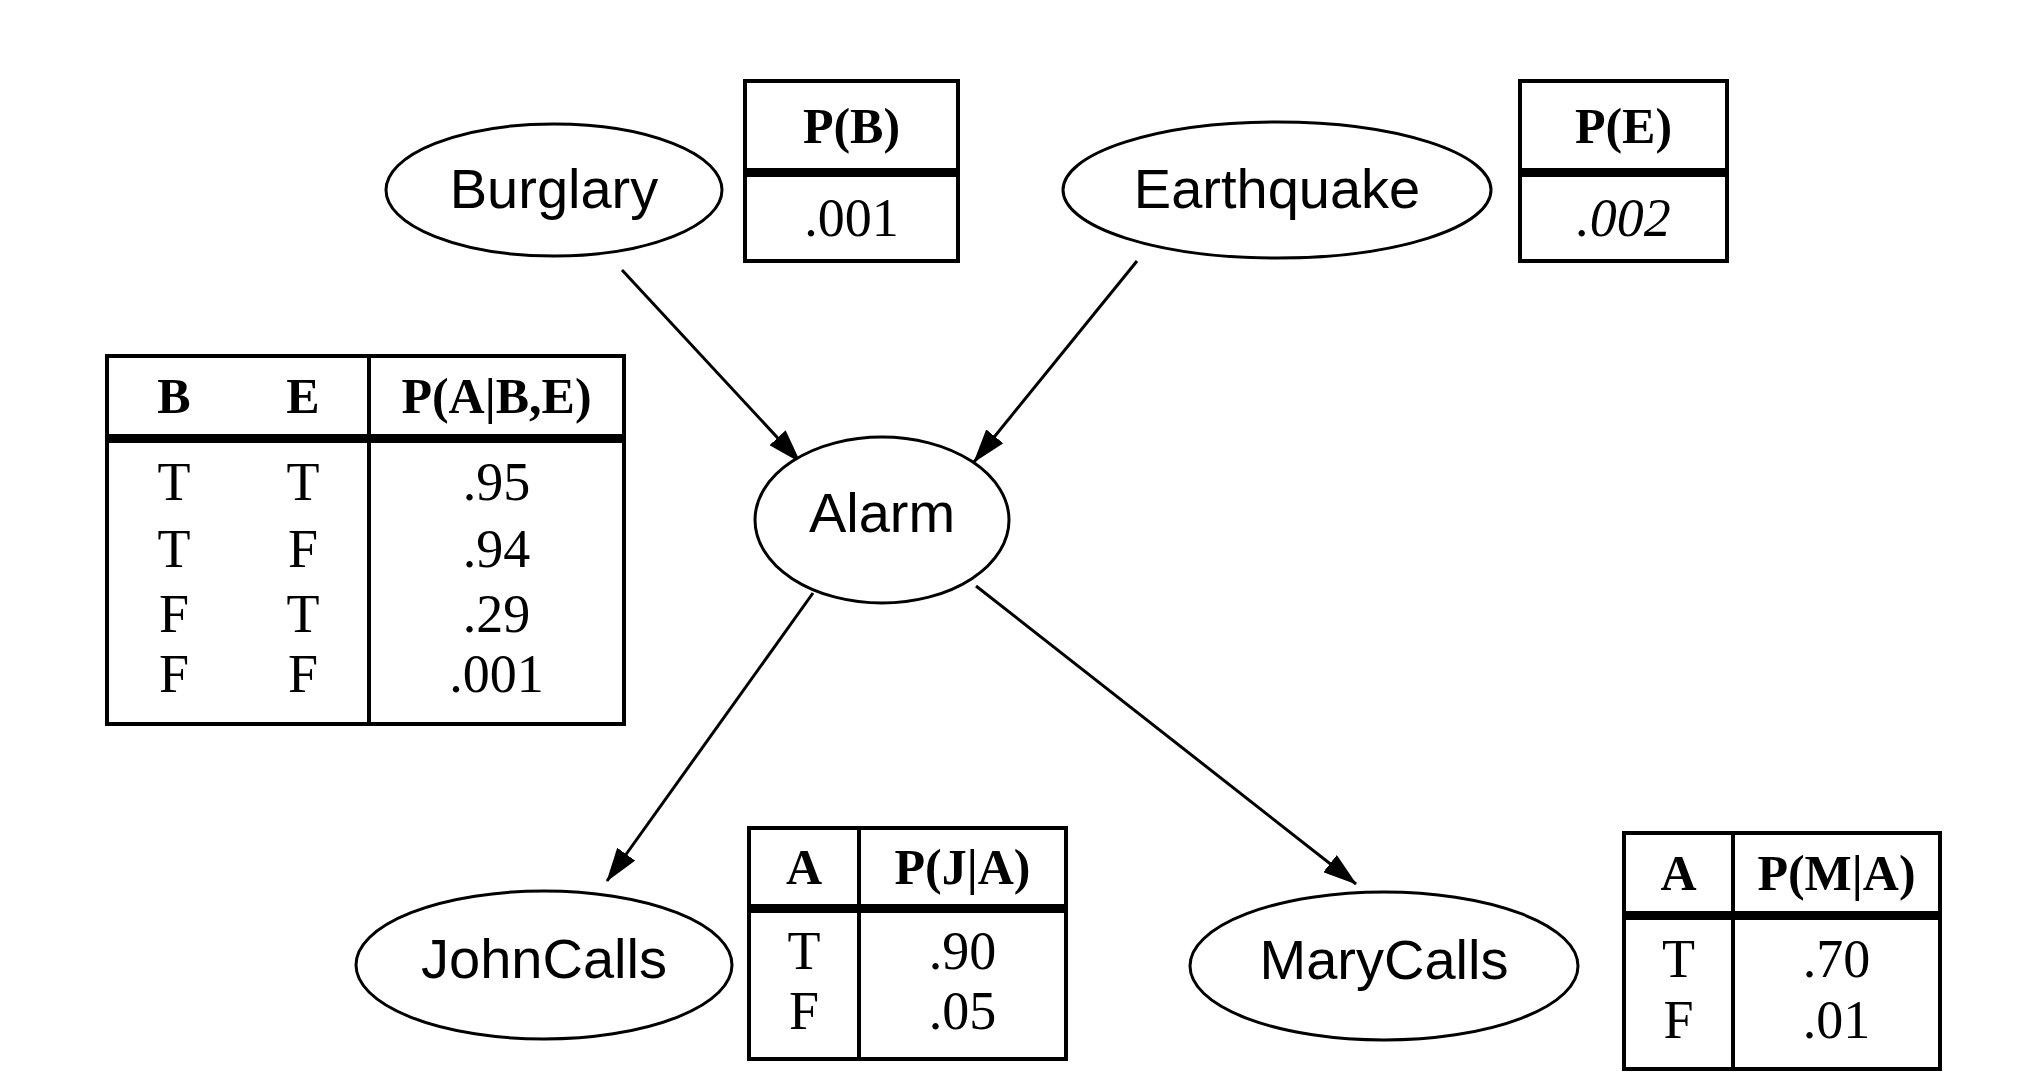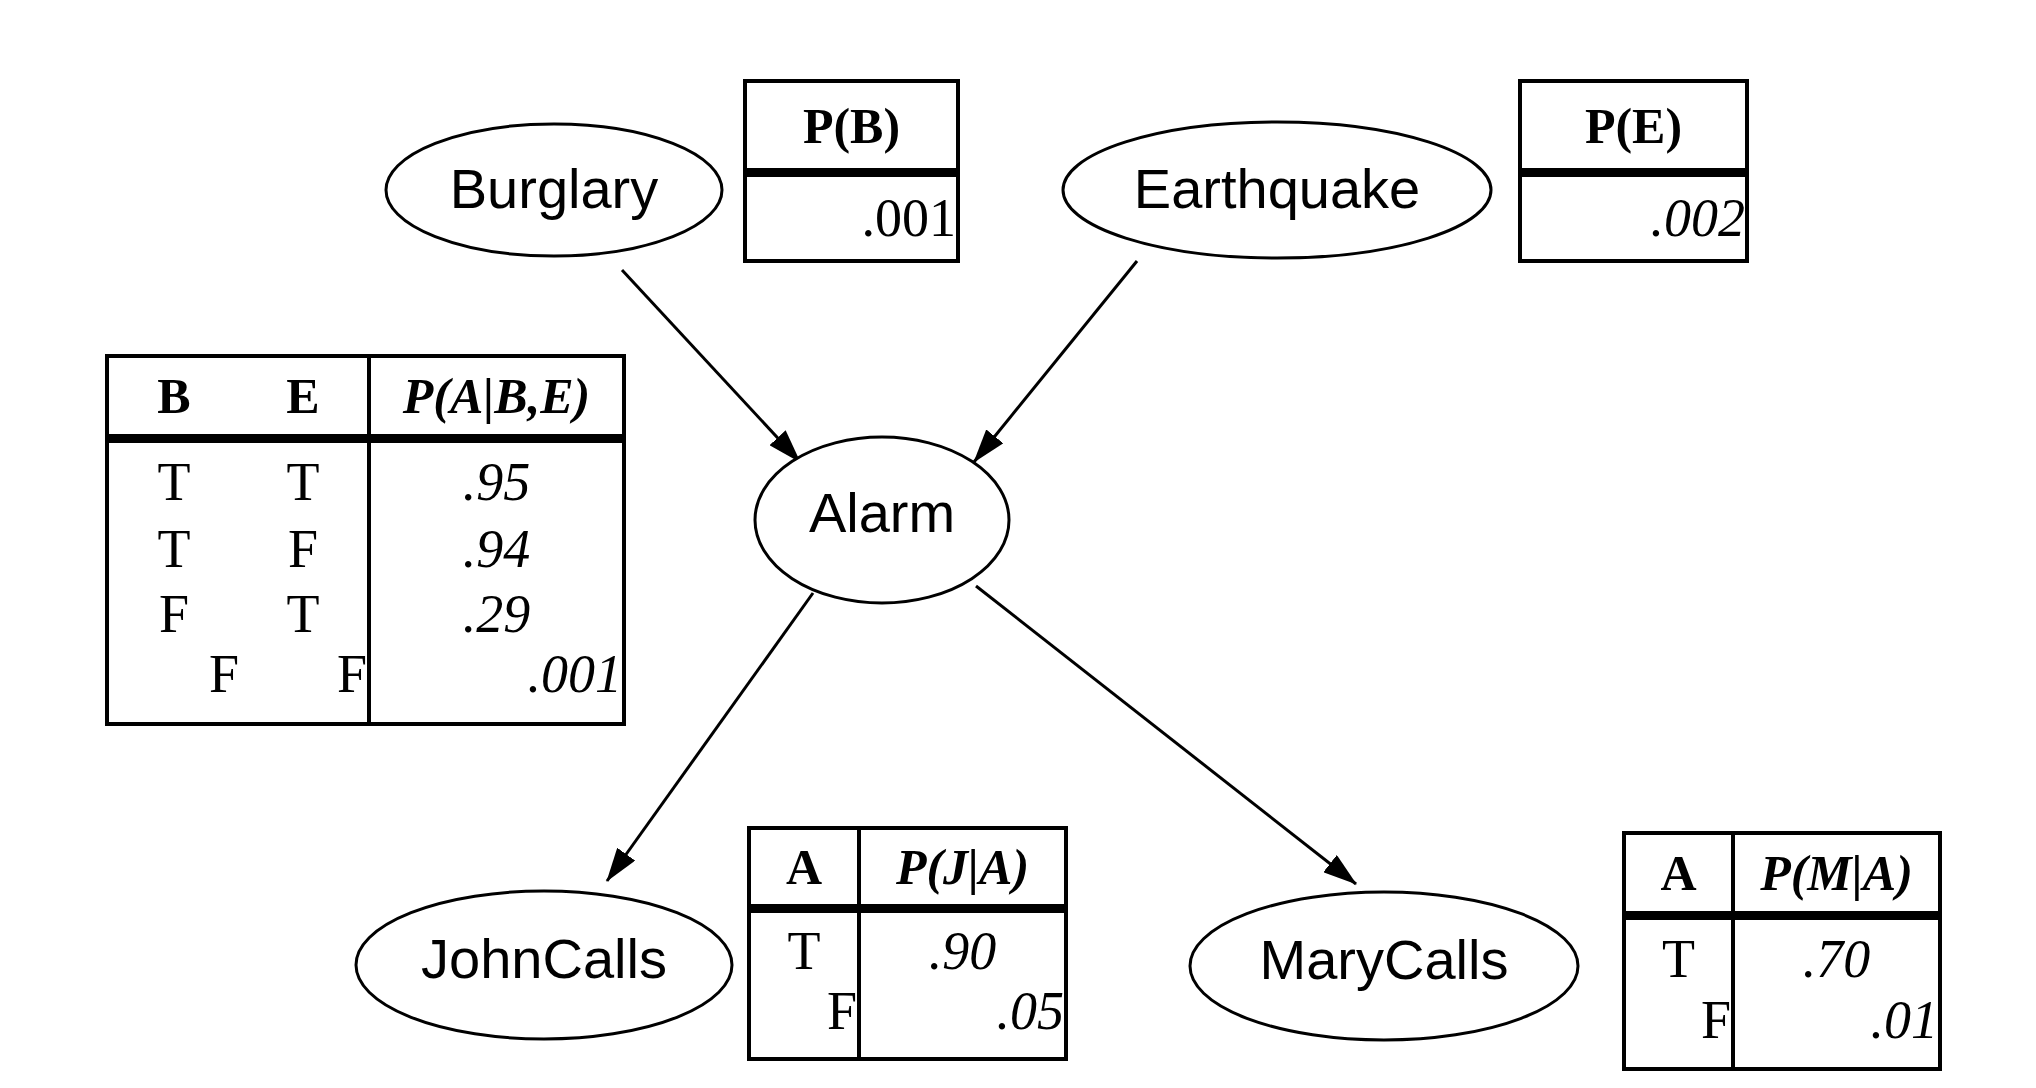--- a/index.html
+++ b/index.html
@@ -4,23 +4,23 @@
 <style>
   html, body { margin: 0; padding: 0; background: #ffffff; }
   body { width: 2036px; height: 1088px; position: relative; overflow: hidden; }
   #diagram { position: absolute; left: 0; top: 0; width: 2036px; height: 1088px; }
   .node-label { font-family: "Liberation Sans", sans-serif; font-size: 56px; fill: #000; }
   .cpt { position: absolute; border: 4px solid #000; background: #fff; box-sizing: border-box;
          font-family: "Liberation Serif", serif; color: #000; }
   .cpt table { border-collapse: collapse; width: 100%; height: 100%; }
   .cpt th { font-weight: bold; font-size: 50px; border-bottom: 9px solid #000; padding: 0; line-height: 1; }
   .cpt td { font-size: 54px; padding: 0; line-height: 1; text-align: center; }
-  .cpt .div { border-left: 4px solid #000; font-style: italic; }
+  .cpt .div { border-left: 4px solid #000; }
   .cpt tbody tr:first-child td { padding-top: 6px; }
-  .cpt tbody tr:last-child td { padding-bottom: 8px; vertical-align: top; text-align: right; }
+  .cpt tbody tr:last-child td { padding-bottom: 8px; vertical-align: top; }
 </style>
 </head>
 <body>
 
 <svg id="diagram" width="2036" height="1088" viewBox="0 0 2036 1088" xmlns="http://www.w3.org/2000/svg">
   <defs>
     <marker id="arrowhead" markerWidth="14" markerHeight="10" refX="13" refY="5" orient="auto" markerUnits="userSpaceOnUse">
       <polygon points="0,0 14,5 0,10" fill="#000"></polygon>
     </marker>
     <marker id="arrowhead-big" markerWidth="34" markerHeight="22" refX="33" refY="11" orient="auto" markerUnits="userSpaceOnUse">
@@ -63,21 +63,21 @@
         </tr>
       </thead>
     <tbody>
         <tr>
           <td style="padding:0;vertical-align:middle;">.001</td>
         </tr>
       </tbody>
   </table>
 </div>
 
-<div class="cpt" style="left:1518px; top:79px; width:231px; height:184px;">
+<div class="cpt" style="left:1518px; top:79px; width:211px; height:184px;">
   <table>
     <thead>
         <tr>
           <th style="height:85px;">P(E)</th>
         </tr>
       </thead>
     <tbody>
         <tr>
           <td style="padding:0;vertical-align:middle;font-style:italic;">.002</td>
         </tr>

